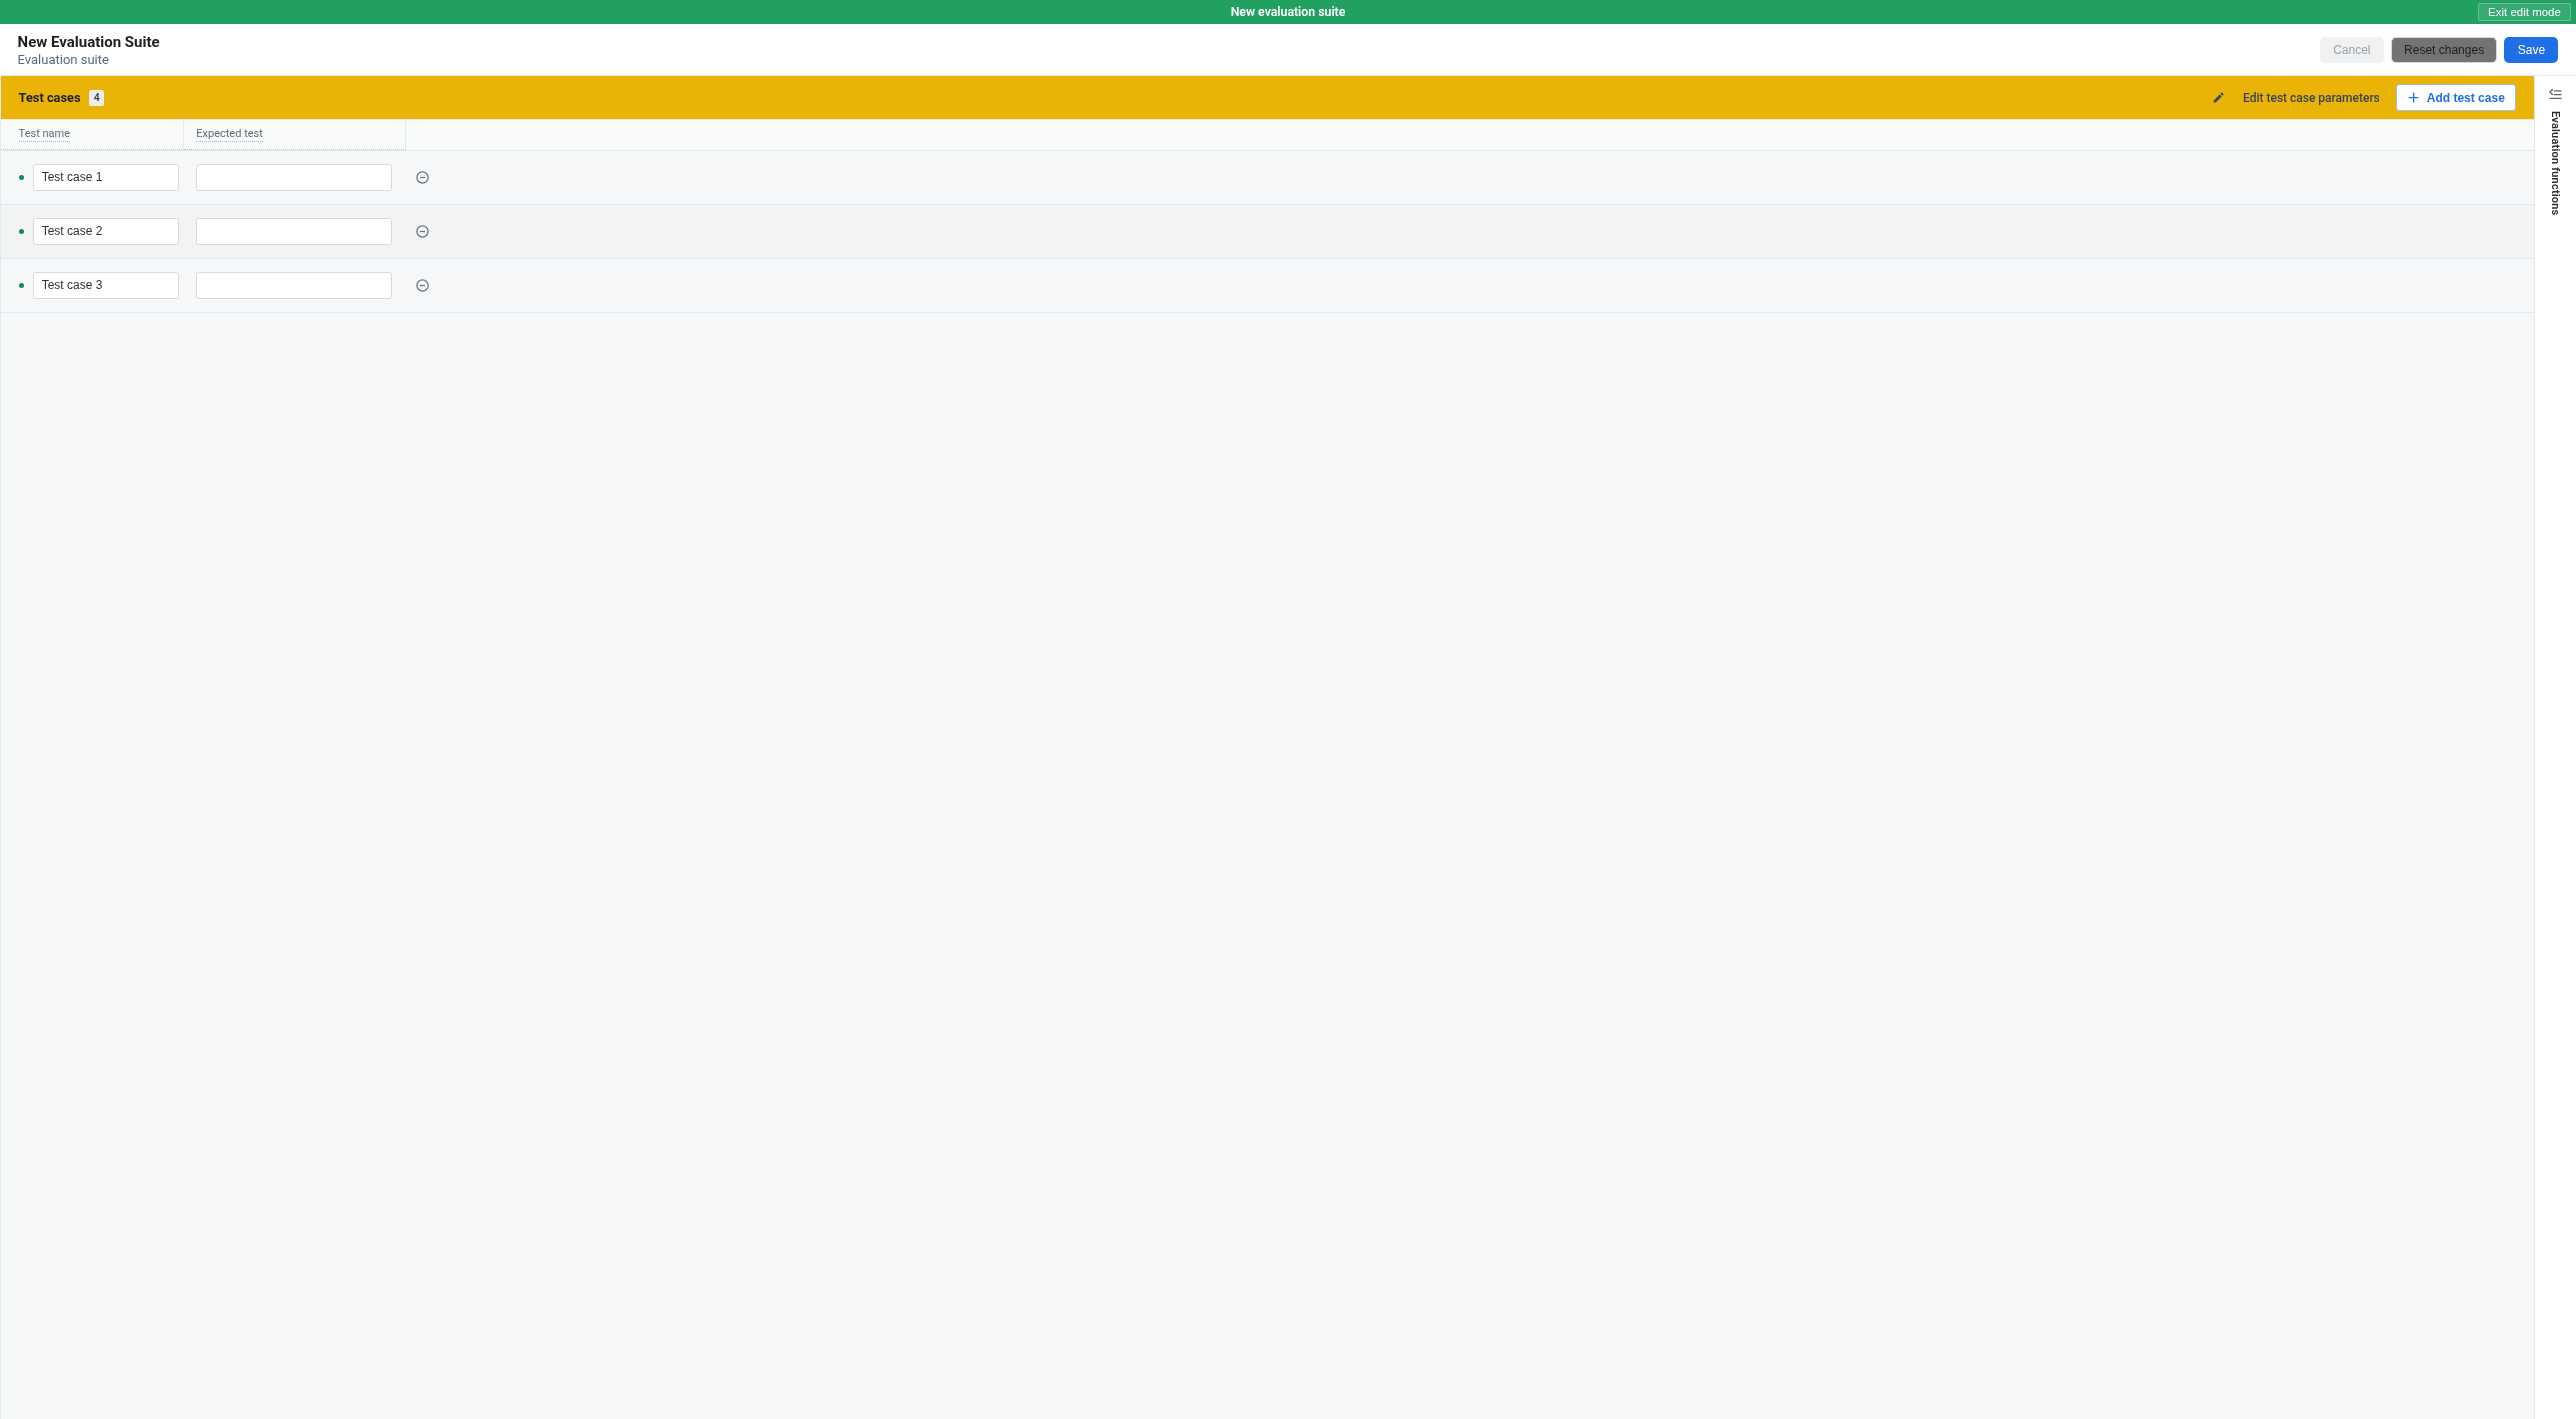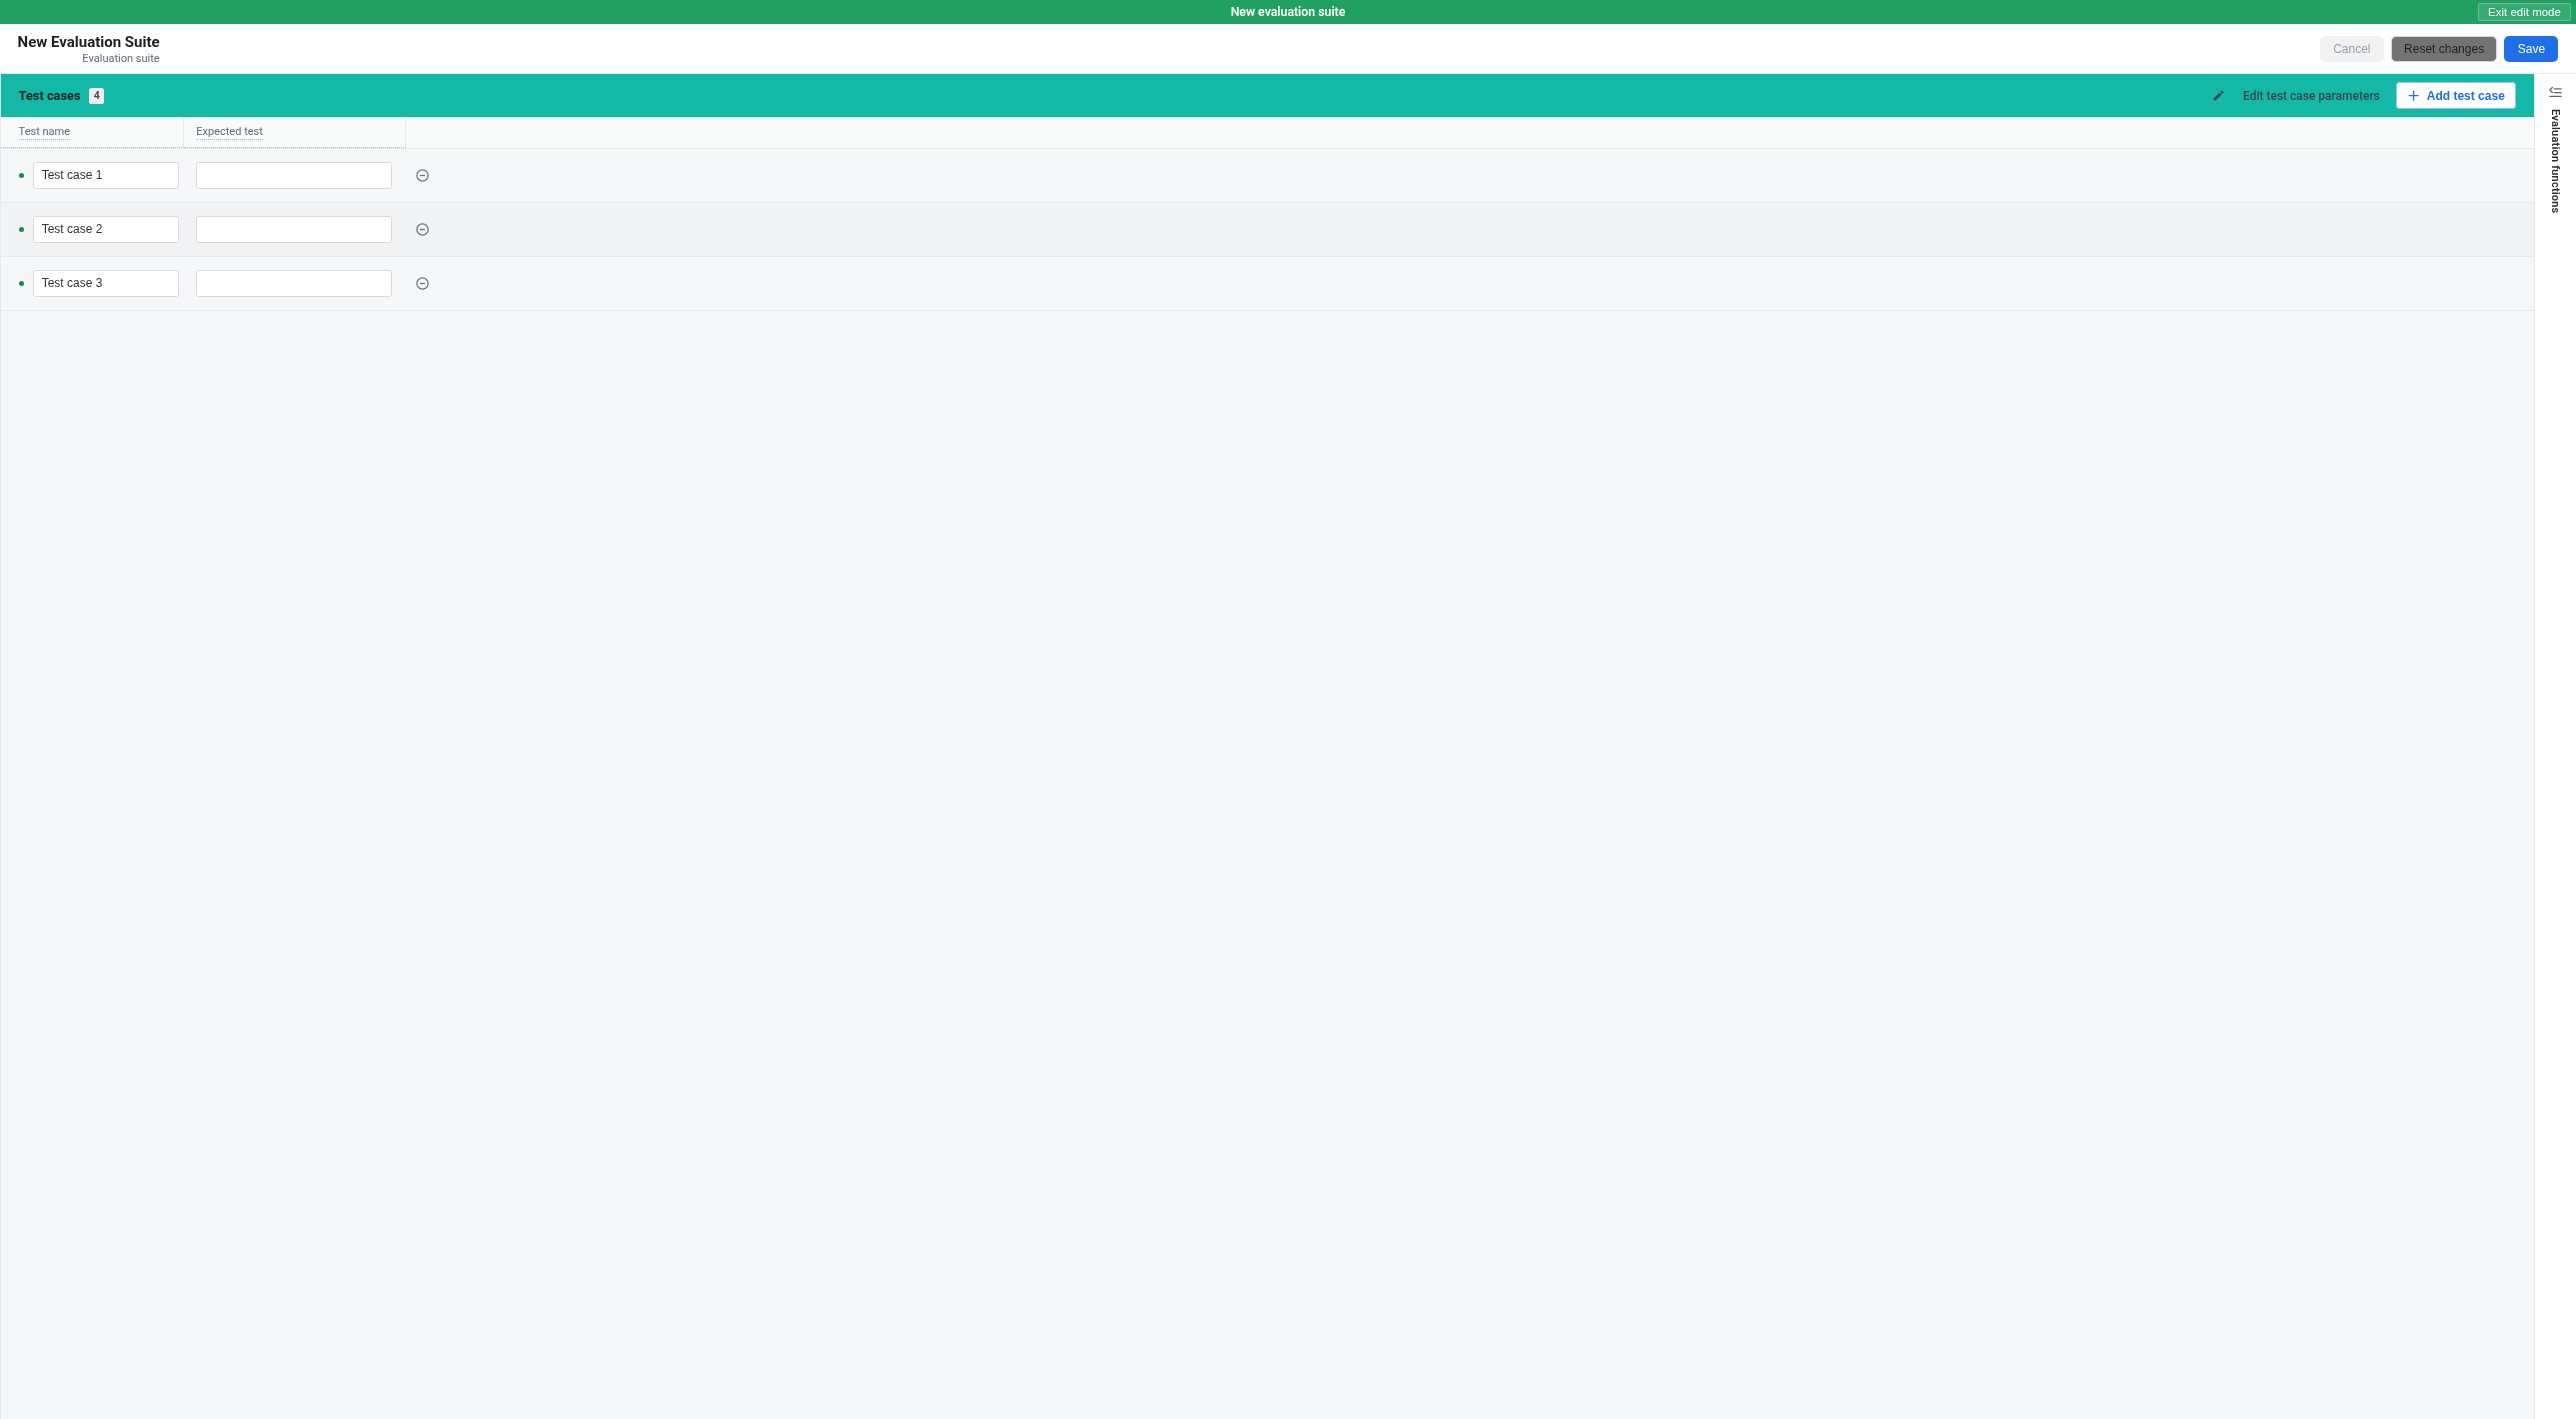--- a/index.html
+++ b/index.html
@@ -53,39 +53,39 @@
   .header{
     display:flex;
     align-items:center;
     justify-content:space-between;
     padding:8.8px 17.6px 8.8px 17.6px;
     border-bottom:0.9px solid var(--border-light);
     flex:0 0 auto;
   }
   .header-left{display:flex;flex-direction:column;gap:0.9px;}
   .page-title{font-size:15px;font-weight:700;line-height:1.2;}
-  .page-subtitle{font-size:11px;color:var(--muted);text-align:right;}
+  .page-subtitle{font-size:13px;color:var(--muted);}
   .header-right{display:flex;gap:7px;align-items:center;}
   .btn{
     height:26.4px;padding:0 12.3px;border-radius:5px;font-size:12px;font-weight:500;
     display:inline-flex;align-items:center;cursor:pointer;
     border:0.9px solid transparent;background:#fff;color:var(--text);
   }
   .btn-muted{background:#f0f1f2;color:#9aa2ab;cursor:default;}
   .btn-outline{border-color:var(--border);background:#737373;}
   .btn-primary{background:var(--blue);color:#fff;}
 
   
   .body{flex:1 1 auto;display:flex;min-height:0;border-left:0.9px solid var(--border-light);}
   .main{flex:1 1 auto;display:flex;flex-direction:column;min-width:0;background:var(--bg);}
 
   
   .toolbar{
     display:flex;align-items:center;justify-content:space-between;
-    background:#14b8a6;
+    background:#eab308;
     padding:8px 17.6px 8px 17.6px;
     border-bottom:0.9px solid var(--border-light);
     flex:0 0 auto;
   }
   .toolbar-left{display:flex;align-items:center;gap:8.8px;}
   .toolbar-title{font-weight:700;font-size:12.8px;}
   .count-badge{
     background:var(--badge-bg);border-radius:2.6px;
     min-width:14px;height:16px;padding:0 4.4px;
     display:inline-flex;align-items:center;justify-content:center;

